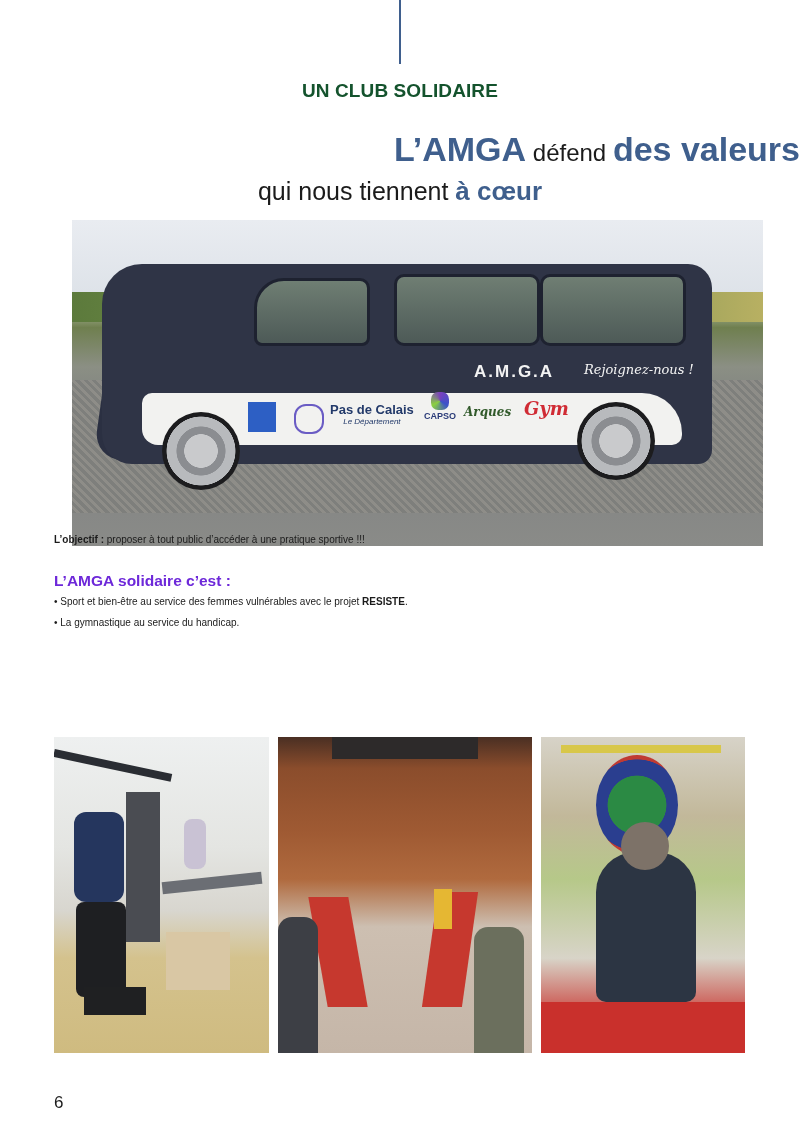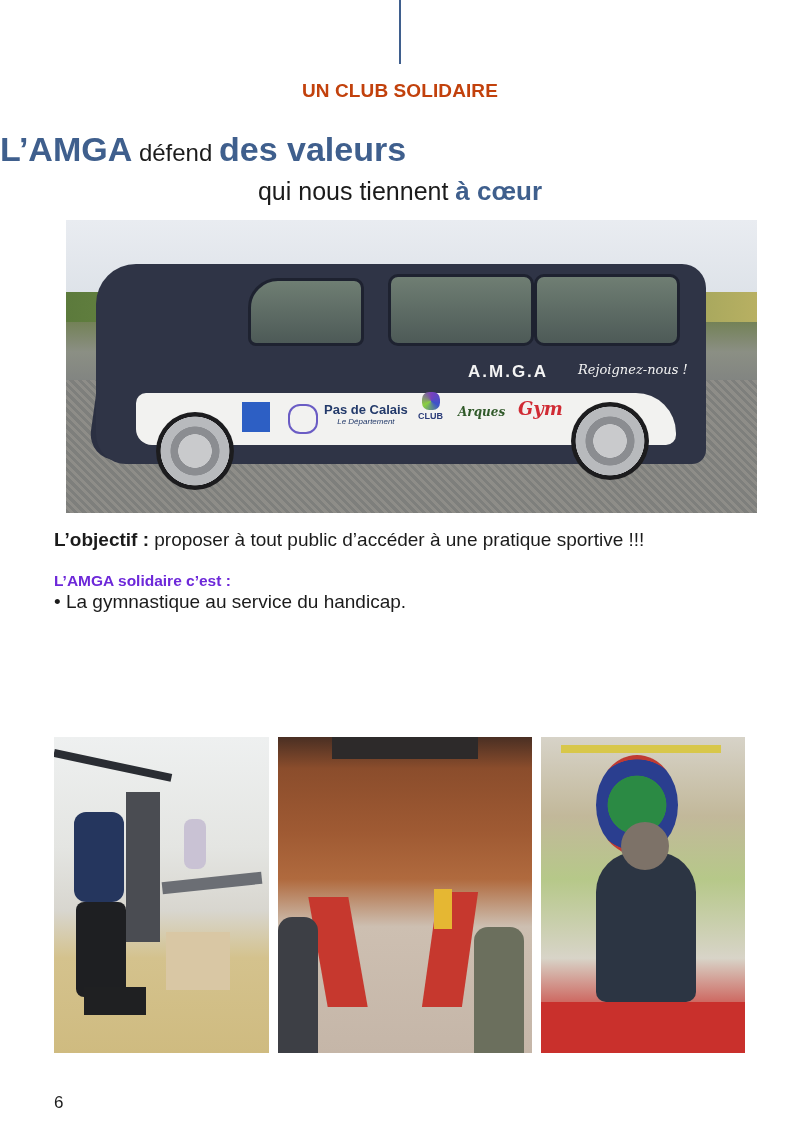--- a/index.html
+++ b/index.html
@@ -1,31 +1,31 @@
 <!DOCTYPE html>
 <html><head>
   <meta charset="utf-8">
   <style>
     html, body { margin: 0; padding: 0; background: #ffffff; }
     body { width: 800px; height: 1134px; position: relative; overflow: hidden;
            font-family: "Liberation Sans", "DejaVu Sans", sans-serif; color: #1b1b1b; }
     .vline { position: absolute; left: 399px; top: 0; width: 2px; height: 64px; background: #3f5f8d; }
     .kicker { position: absolute; top: 80px; left: 0; width: 800px; text-align: center;
-              font-size: 19px; font-weight: bold; color: #c2410c; letter-spacing: 0.1px; }
-    .title1 { position: absolute; top: 128px; left: 0; width: 800px; text-align: left;
+              font-size: 19px; font-weight: bold; color: #14532d; letter-spacing: 0.1px; }
+    .title1 { position: absolute; top: 128px; left: 0; width: 800px; text-align: right;
               font-size: 34px; line-height: 42px; color: #1b1b1b; }
     .title2 { position: absolute; top: 172px; left: 0; width: 800px; text-align: center;
               font-size: 25px; line-height: 38px; color: #1b1b1b; }
     .blue-strong { color: #3f5f8d; font-weight: bold; }
     .title1 .light { font-size: 24px; }
     .title2 .blue-strong { font-size: 26px; }
 
     
     .photo { position: absolute; overflow: hidden; }
-    .van-photo { left: 66px; top: 220px; width: 691px; height: 293px;
+    .van-photo { left: 72px; top: 220px; width: 691px; height: 326px;
       background: linear-gradient(180deg, #e6e9ee 0%, #dfe3e8 22%, #b9c3ad 26%, #6f7f4f 33%, #8b8f84 45%, #7d7f80 60%, #8a8b88 100%); }
     .van-sky { position: absolute; left: 0; top: 0; width: 100%; height: 80px; background: linear-gradient(180deg,#e9ecf1,#dde2e8); }
     .van-hedge { position: absolute; left: 0; top: 72px; width: 100%; height: 30px;
       background: linear-gradient(90deg,#5c7a3c 0%,#7c9a4e 40%,#6e8e46 60%,#9aa15a 85%,#b8b062 100%); }
     .van-ground { position: absolute; left: 0; top: 160px; width: 100%; height: 133px;
       background: repeating-linear-gradient(45deg,#7e7f7c 0 3px,#8e8d88 3px 6px); }
     .van-body { position: absolute; left: 30px; top: 44px; width: 610px; height: 200px;
       background: #2f3446; border-radius: 40px 24px 14px 30px; }
     .van-front { position: absolute; left: 30px; top: 110px; width: 160px; height: 130px;
       background: #2b3042; border-radius: 60px 0 0 30px; transform: skewX(-8deg); }
@@ -39,21 +39,21 @@
     .logo-block { position: absolute; font-size: 10px; font-weight: bold; }
     .logo-fdf { position: absolute; width: 28px; height: 30px; background: #2d5fc4; }
     .logo-pdc { color: #233a6a; font-size: 13px; }
     .logo-pdc small { display: block; font-size: 8px; font-style: italic; font-weight: normal; text-align: center; }
     .logo-capso { color: #2a3b78; font-size: 9px; text-align: center; }
     .capso-mark { width: 18px; height: 18px; margin: 0 auto 1px; background: conic-gradient(#7a3fbd,#3b53c9,#8ad13f,#7a3fbd); border-radius: 40%; }
     .logo-arques { color: #315a2a; font-family: "DejaVu Serif", serif; font-style: italic; font-size: 12px; }
     .logo-gym { color: #d02b34; font-family: "DejaVu Serif", serif; font-style: italic; font-size: 18px; }
 
     
-    .body-text { position: absolute; left: 54px; font-size: 19px; line-height: 20.5px; color: #1b1b1b; }
+    .body-text { position: absolute; left: 54px; font-size: 10px; line-height: 20.5px; color: #1b1b1b; }
     .objectif { top: 530px; }
     .objectif b { font-weight: bold; }
     .section-head { position: absolute; left: 54px; top: 571px; font-size: 15.5px; line-height: 20.5px; color: #6d28d9; font-weight: bold; }
     .list-block { top: 592px; }
     .list-block ul { list-style: none; margin: 0; padding: 0; }
     .list-block li { margin: 0; }
     .list-block li::before { content: "\2022\00a0"; }
     .list-block b { font-weight: bold; }
 
     
@@ -96,34 +96,35 @@
   <div class="van-text" style="left:402px;top:142px;">A.M.G.A</div>
   <div class="van-script" style="left:512px;top:142px;">Rejoignez-nous !</div>
   <div class="logo-fdf" style="left:176px;top:182px;" title="Fondation de France"></div>
   <div class="logo-block" style="left:222px;top:184px;width:26px;height:26px;border:2px solid #6a5cc4;border-radius:40%;" title="Hauts-de-France"></div>
   <div class="logo-block logo-pdc" style="left:258px;top:182px;">
     <span>Pas de Calais</span>
     <small>Le Département</small>
   </div>
   <div class="logo-block logo-capso" style="left:352px;top:172px;">
     <div class="capso-mark"></div>
-    <span>CLUB</span>
+    <span>CAPSO</span>
   </div>
   <div class="logo-block logo-arques" style="left:392px;top:185px;">Arques</div>
   <div class="logo-block logo-gym" style="left:452px;top:178px;">Gym</div>
 </div>
 
 <div class="body-text objectif">
   <b>L’objectif :</b><span> proposer à tout public d’accéder à une pratique sportive !!!</span>
 </div>
 
 <div class="section-head">L’AMGA solidaire c’est :</div>
 
 <div class="body-text list-block">
   <ul>
+    <li><span>Sport et bien-être au service des femmes vulnérables avec le projet </span><b>RESISTE</b><span>.</span></li>
     <li><span>La gymnastique au service du handicap.</span></li>
   </ul>
 </div>
 
 <div class="photo gym-photo" title="Salle de musculation">
   <div class="shape" style="left:0;top:12px;width:120px;height:8px;background:#2a2d33;transform:rotate(12deg);transform-origin:left;"></div>
   <div class="shape" style="left:20px;top:75px;width:50px;height:90px;background:#25365e;border-radius:12px;"></div>
   <div class="shape" style="left:22px;top:165px;width:50px;height:95px;background:#1e1f22;border-radius:8px;"></div>
   <div class="shape" style="left:30px;top:250px;width:62px;height:28px;background:#1f2022;"></div>
   <div class="shape" style="left:72px;top:55px;width:34px;height:150px;background:#4a4c52;"></div>

